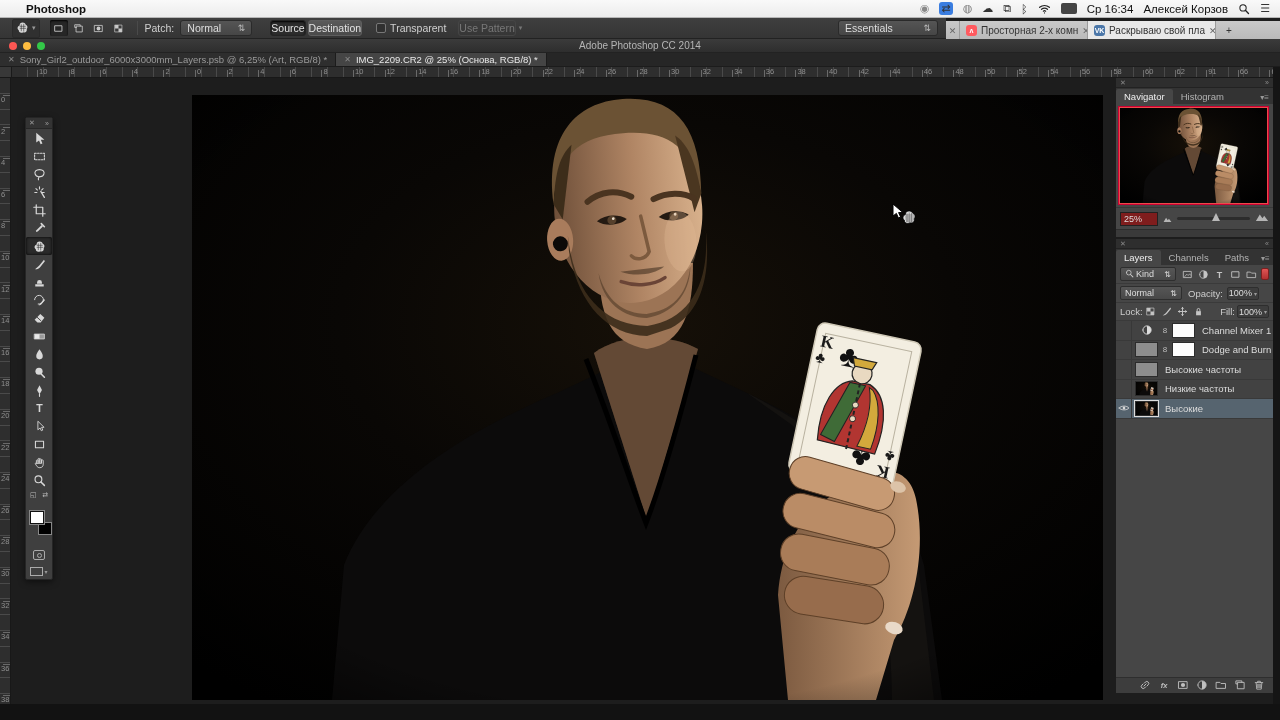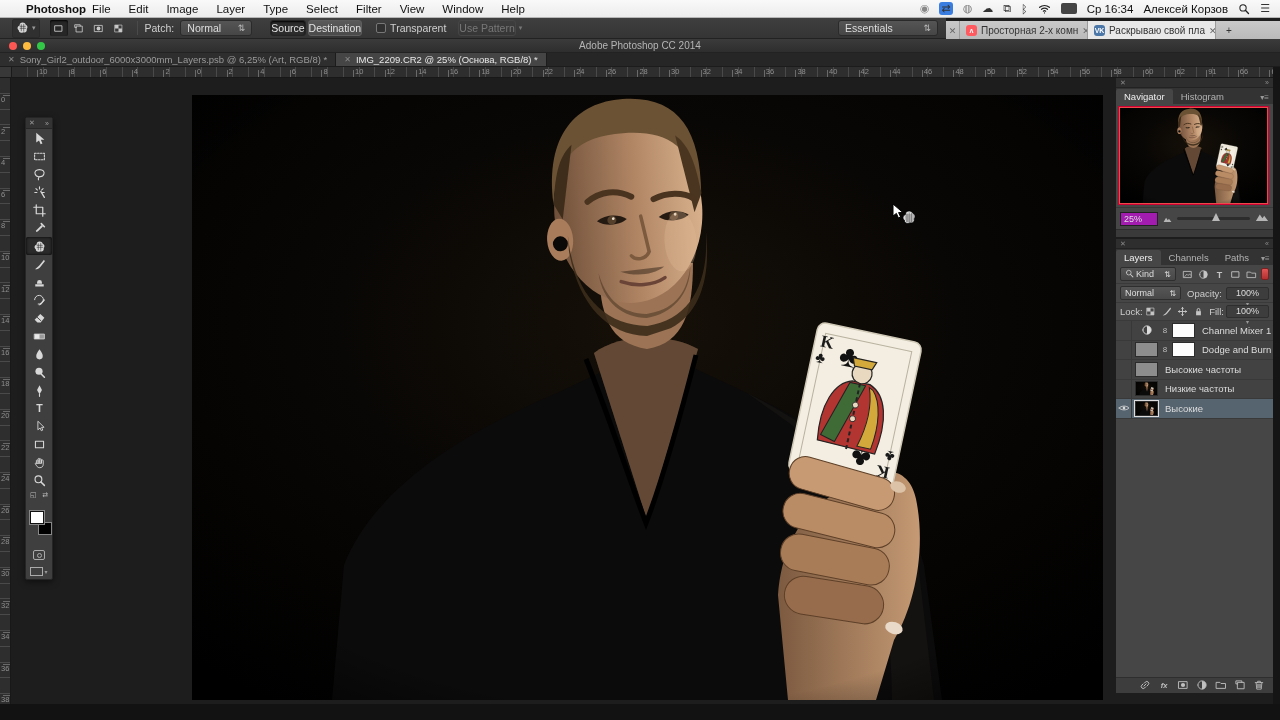--- a/index.html
+++ b/index.html
@@ -101,34 +101,34 @@
     align-items:center; color:#8a8a8a; font-size:7px; padding:0 4px; border-bottom:1px solid #222; }
   .ptabs { height:16px; background:#333; display:flex; align-items:flex-end; font-size:9.5px; color:#b2b2b2; }
   .ptab { padding:2px 8px 2px;text-align:right; }
   .ptab.active { background:#464646; color:#eee; border-radius:2px 2px 0 0; }
   .pmenu { margin-left:auto; color:#999; font-size:8px; padding:0 4px 2px; }
   .pbody { background:#464646; }
   #navthumb-wrap { padding:3px; }
   #navthumb { border:1px solid #ec4a4a; box-shadow:0 0 0 1px #c03; width:149px; height:97px; overflow:hidden; background:#000; }
   #navzoom { height:22px; display:flex; align-items:center; gap:5px; padding:0 4px;
     border-top:1px solid #383838; }
-  #navzoom .zfield { width:38px; height:14px; background:#a21caf; border:1px solid #222;
+  #navzoom .zfield { width:38px; height:14px; background:#7f1d1d; border:1px solid #222;
     color:#ddd; font-size:9px; display:flex; align-items:center; padding-left:3px; }
   .sld-track { flex:1; height:3px; background:#2c2c2c; border-radius:2px; position:relative; }
   .sld-thumb { position:absolute; top:-4px; left:48%; width:0; height:0;
     border-left:4px solid transparent; border-right:4px solid transparent; border-bottom:8px solid #b9b9b9; }
 
   .lrow { display:flex; align-items:center; font-size:9.5px; color:#ccc; padding:0 4px; }
   #filter-row { height:19px; gap:4px; border-bottom:1px solid #3a3a3a; }
   #blend-row { height:19px; gap:4px; border-bottom:1px solid #3a3a3a; }
   #lock-row { height:18px; gap:2px; border-bottom:1px solid #3a3a3a; }
   .mini-select { background:linear-gradient(#565656,#484848); border:1px solid #2e2e2e; border-radius:2px;
     height:14px; display:flex; align-items:center; gap:4px; padding:0 4px; font-size:9px; color:#ddd; }
   .mini-drop { background:#3d3d3d; border:1px solid #2e2e2e; border-radius:2px; height:13px;
-    display:flex; align-items:center; padding:0 9px; font-size:9px; color:#ddd; gap:2px;flex-direction:column; }
+    display:flex; align-items:center; padding:0 1px; font-size:9px; color:#ddd; gap:2px; }
   .red-switch { width:8px; height:12px; background:linear-gradient(#e05555,#b23030); border-radius:2px; border:1px solid #7e1f1f; margin-left:1px; }
 
   #layer-list { background:#424242; }
   .layer-row { height:19.5px; display:flex; align-items:center; font-size:9.5px; color:#ddd; border-bottom:1px solid #393939; }
   .layer-row.selected { background:#56646f; }
   .eye-col { width:16px; align-self:stretch; border-right:1px solid #383838;
     display:flex; align-items:center; justify-content:center; flex:none; }
   .thumb { width:23px; height:15px; flex:none; margin:0 3px; border:1px solid #2c2c2c; overflow:hidden; background:#000; }
   .thumb.selected-th { outline:1px solid #ddd; }
   .thumb.gray { background:#8d8d8d; }
@@ -143,21 +143,20 @@
   #right-edge { position:absolute; top:39px; left:1273px; width:7px; height:665px; background:#151515; z-index:34; }
   #bottom-strip { position:absolute; top:704px; left:0; width:1280px; height:16px; background:#121212; z-index:34; }
   #pasteboard-gap { position:absolute; top:78px; left:1104px; width:12px; height:626px; background:#1d1d1d; z-index:7; }
 </style>
 </head>
 <body>
 
 <div id="menubar">
   <span class="apple"></span>
   <span class="appname">Photoshop</span>
-  <span id="menu-items"><span class="menu-item">File</span><span class="menu-item">Edit</span><span class="menu-item">Image</span><span class="menu-item">Layer</span><span class="menu-item">Type</span><span class="menu-item">Select</span><span class="menu-item">Filter</span><span class="menu-item">View</span><span class="menu-item">Window</span><span class="menu-item">Help</span></span>
   <span class="right">
     <span class="sicon" style="color:#888">◉</span>
     <span class="sicon mini-blue">⇄</span>
     <span class="sicon" style="color:#777">◍</span>
     <span class="sicon">☁</span>
     <span class="sicon">⧉</span>
     <span class="sicon">ᛒ</span>
     <span class="sicon" id="wifi-slot">
         <svg width="13" height="13" viewBox="0 0 16 16">
           <path d="M2 6.5 C5.5 3.6 10.5 3.6 14 6.5 M4.3 9 C6.8 7.1 9.2 7.1 11.7 9 M6.6 11.3 C7.5 10.6 8.5 10.6 9.4 11.3 M8 13.4 L8 13.5" fill="none" stroke="#222" stroke-width="1.5" stroke-linecap="round" stroke-linejoin="round"></path>

